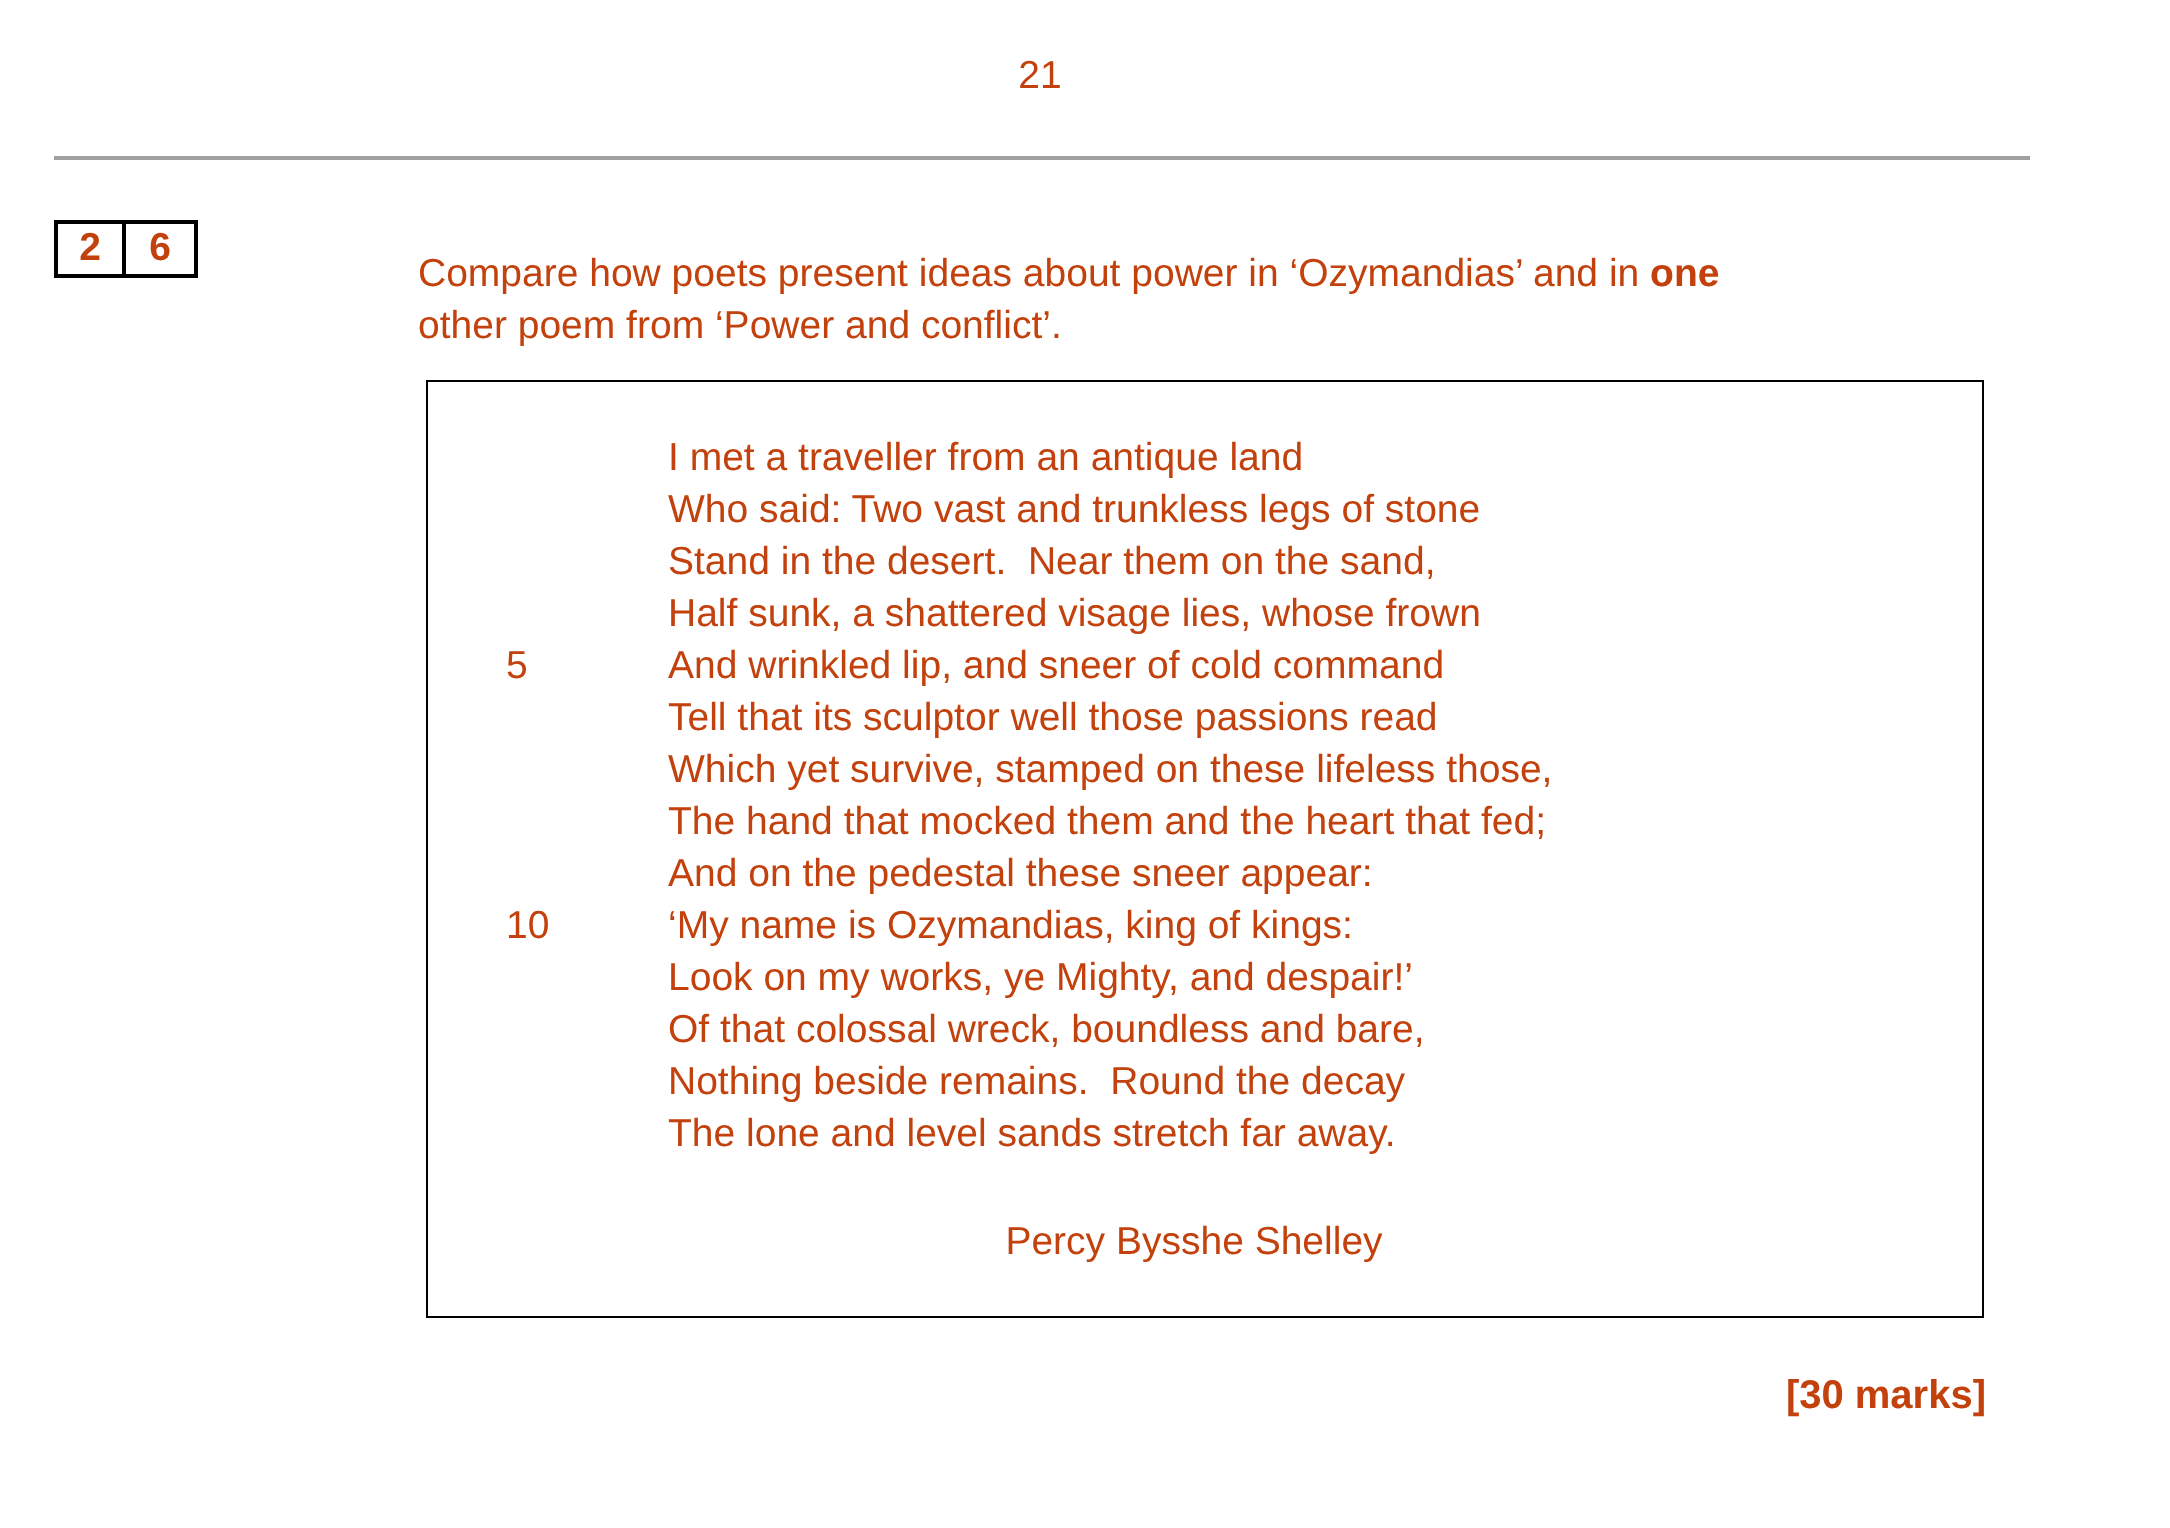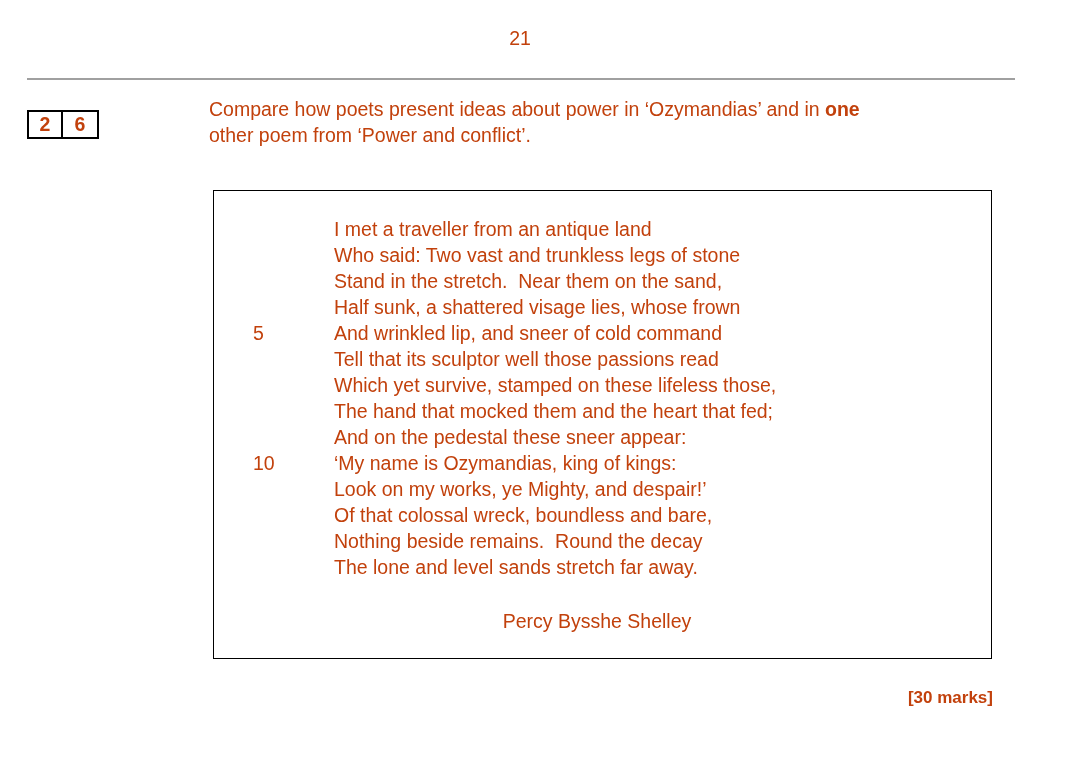--- a/index.html
+++ b/index.html
@@ -52,21 +52,21 @@
     justify-content: center;
     font-size: 19.5px;
     font-weight: bold;
   }
   .qnum-cell.first { border-right: 2px solid #000000; }
 
   
   .question-text {
     position: absolute;
     left: 209px;
-    top: 96px;
+    top: 124px;
     width: 780px;
     font-size: 19.5px;
     line-height: 26px;
   }
   .question-text .q-line { white-space: pre; }
   .question-text b { font-weight: bold; }
 
   
   .poem-box {
     position: absolute;
@@ -99,21 +99,21 @@
     line-height: 26px;
   }
 
   
   .marks {
     position: absolute;
     top: 685px;
     left: 0;
     width: 993px;
     text-align: right;
-    font-size: 17px;
+    font-size: 20px;
     font-weight: bold;
     line-height: 26px;
   }
 </style>
 </head>
 <body>
 
 <div class="page">
 
   <div class="page-number">21</div>
@@ -135,21 +135,21 @@
       <div class="poem-line">
           <span class="num"></span>
           <span class="txt">I met a traveller from an antique land</span>
         </div>
       <div class="poem-line">
           <span class="num"></span>
           <span class="txt">Who said: Two vast and trunkless legs of stone</span>
         </div>
       <div class="poem-line">
           <span class="num"></span>
-          <span class="txt">Stand in the stretch.  Near them on the sand,</span>
+          <span class="txt">Stand in the desert.  Near them on the sand,</span>
         </div>
       <div class="poem-line">
           <span class="num"></span>
           <span class="txt">Half sunk, a shattered visage lies, whose frown</span>
         </div>
       <div class="poem-line">
           <span class="num">5</span>
           <span class="txt">And wrinkled lip, and sneer of cold command</span>
         </div>
       <div class="poem-line">

